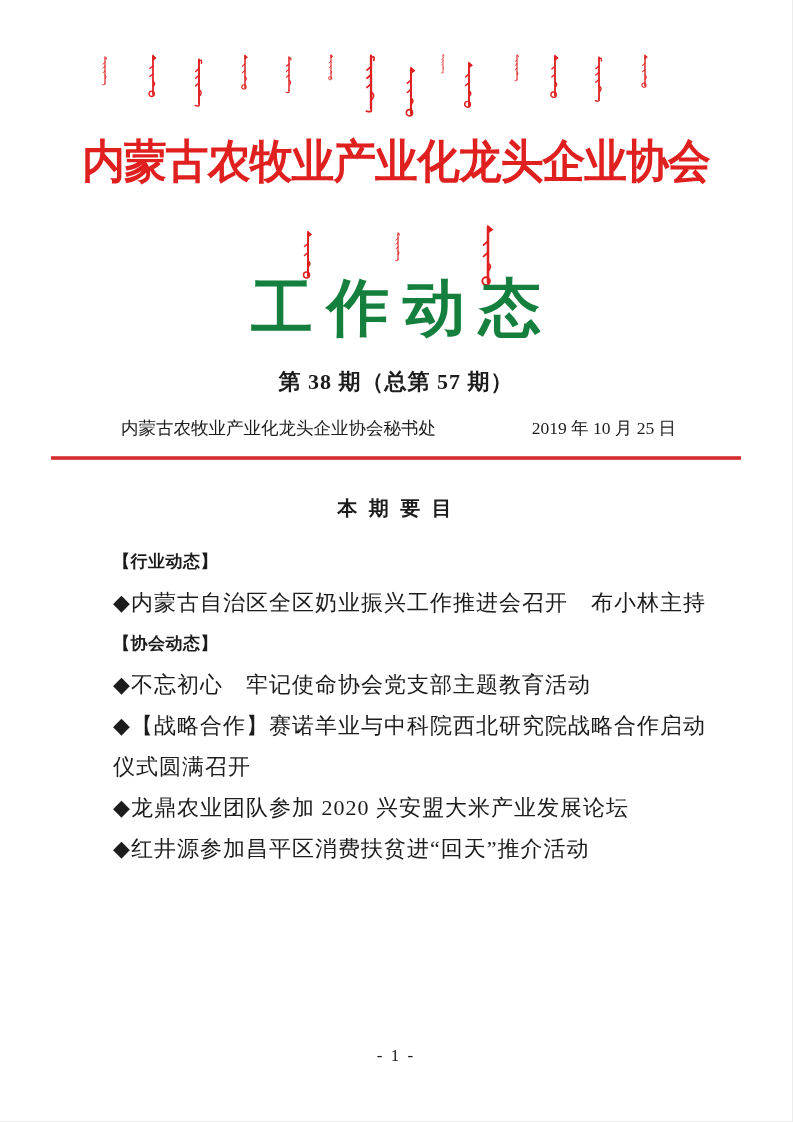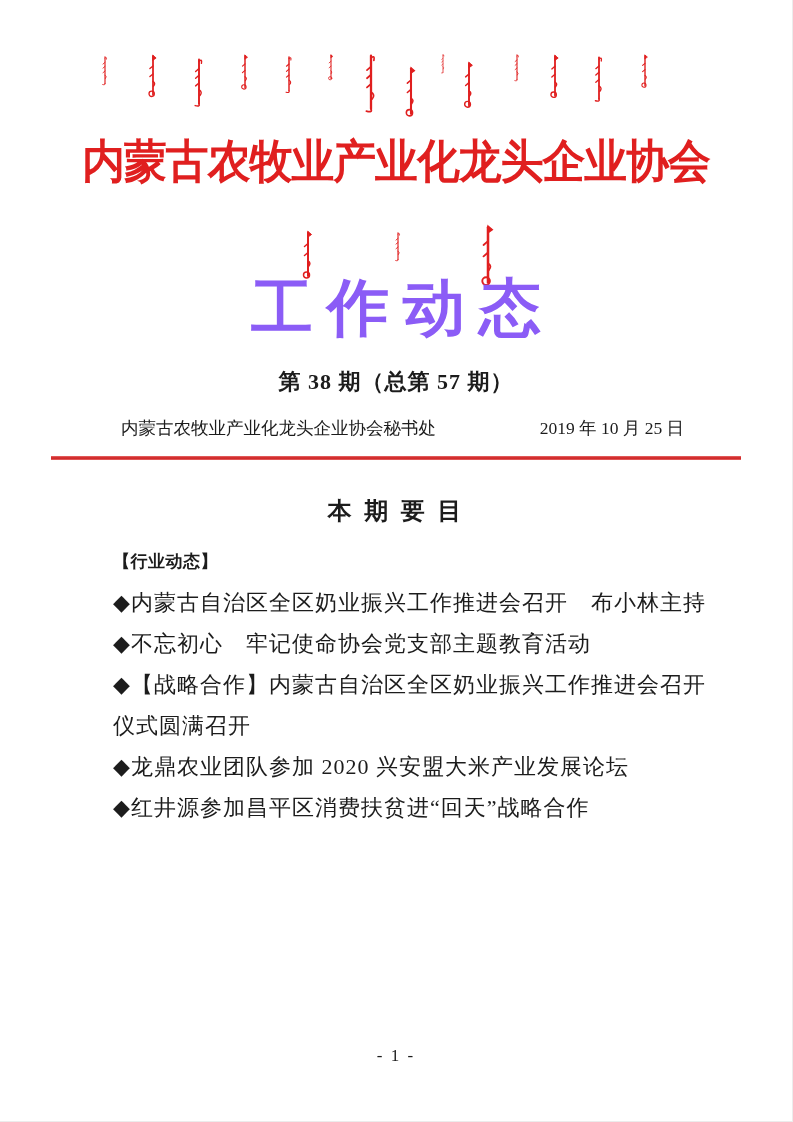--- a/index.html
+++ b/index.html
@@ -14,34 +14,34 @@
 
   #banner-top{top:54px;left:95px;width:576px;height:70px;}
   #banner-mid{top:224px;left:276px;width:240px;height:70px;}
 
   #assoc-title{
     top:132px;font-size:46px;font-weight:bold;color:#e01f1f;
     letter-spacing:-1px;line-height:60px;white-space:nowrap;
     transform:scaleX(.93);transform-origin:50% 50%;
   }
   #main-title{
-    top:270px;font-size:62px;font-weight:bold;color:#8b5cf6;
+    top:270px;font-size:62px;font-weight:bold;color:#15803d;
     letter-spacing:14px;line-height:76px;text-indent:14px;white-space:nowrap;
   }
   #issue-line{top:367px;font-size:22px;font-weight:bold;letter-spacing:1px;}
   #pub-row{
-    top:415px;left:121px;right:108px;display:flex;
+    top:415px;left:121px;right:116px;display:flex;
     justify-content:space-between;font-size:17.5px;line-height:26px;white-space:nowrap;text-align:center;
   }
   #divider{
     top:456px;left:51px;right:51px;height:4px;
     background:linear-gradient(to bottom,#e86a6a 0,#cf2626 45%,#cf2626 60%,#e86a6a 100%);
   }
   #toc-heading{
-    top:495px;font-size:24px;font-weight:bold;letter-spacing:3px;
+    top:495px;font-size:20px;font-weight:bold;letter-spacing:3px;
     font-family:"Liberation Sans","DejaVu Sans",sans-serif;
   }
   #toc{top:541px;left:113px;right:80px;}
   .toc-row{
     height:41px;line-height:41px;font-size:22px;letter-spacing:1px;white-space:nowrap;
     overflow:visible;
   }
   .toc-row.hdr{
     font-family:"Liberation Sans","DejaVu Sans",sans-serif;
     font-weight:bold;font-size:17px;letter-spacing:0.5px;
@@ -111,20 +111,21 @@
   <span>2019 年 10 月 25 日</span>
 </div>
 
 <div class="abs" id="divider"></div>
 
 <div class="abs center" id="toc-heading">本 期 要 目</div>
 
 <div class="abs" id="toc">
   <div class="toc-row hdr">【行业动态】</div>
   <div class="toc-row">◆内蒙古自治区全区奶业振兴工作推进会召开　布小林主持</div>
+  <div class="toc-row hdr">【协会动态】</div>
   <div class="toc-row">◆不忘初心　牢记使命协会党支部主题教育活动</div>
-  <div class="toc-row">◆【战略合作】内蒙古自治区全区奶业振兴工作推进会召开</div>
+  <div class="toc-row">◆【战略合作】赛诺羊业与中科院西北研究院战略合作启动</div>
   <div class="toc-row">仪式圆满召开</div>
   <div class="toc-row">◆龙鼎农业团队参加 2020 兴安盟大米产业发展论坛</div>
-  <div class="toc-row">◆红井源参加昌平区消费扶贫进“回天”战略合作</div>
+  <div class="toc-row">◆红井源参加昌平区消费扶贫进“回天”推介活动</div>
 </div>
 
 <div class="abs center" id="page-footer">- 1 -</div>
 
 </body></html>

